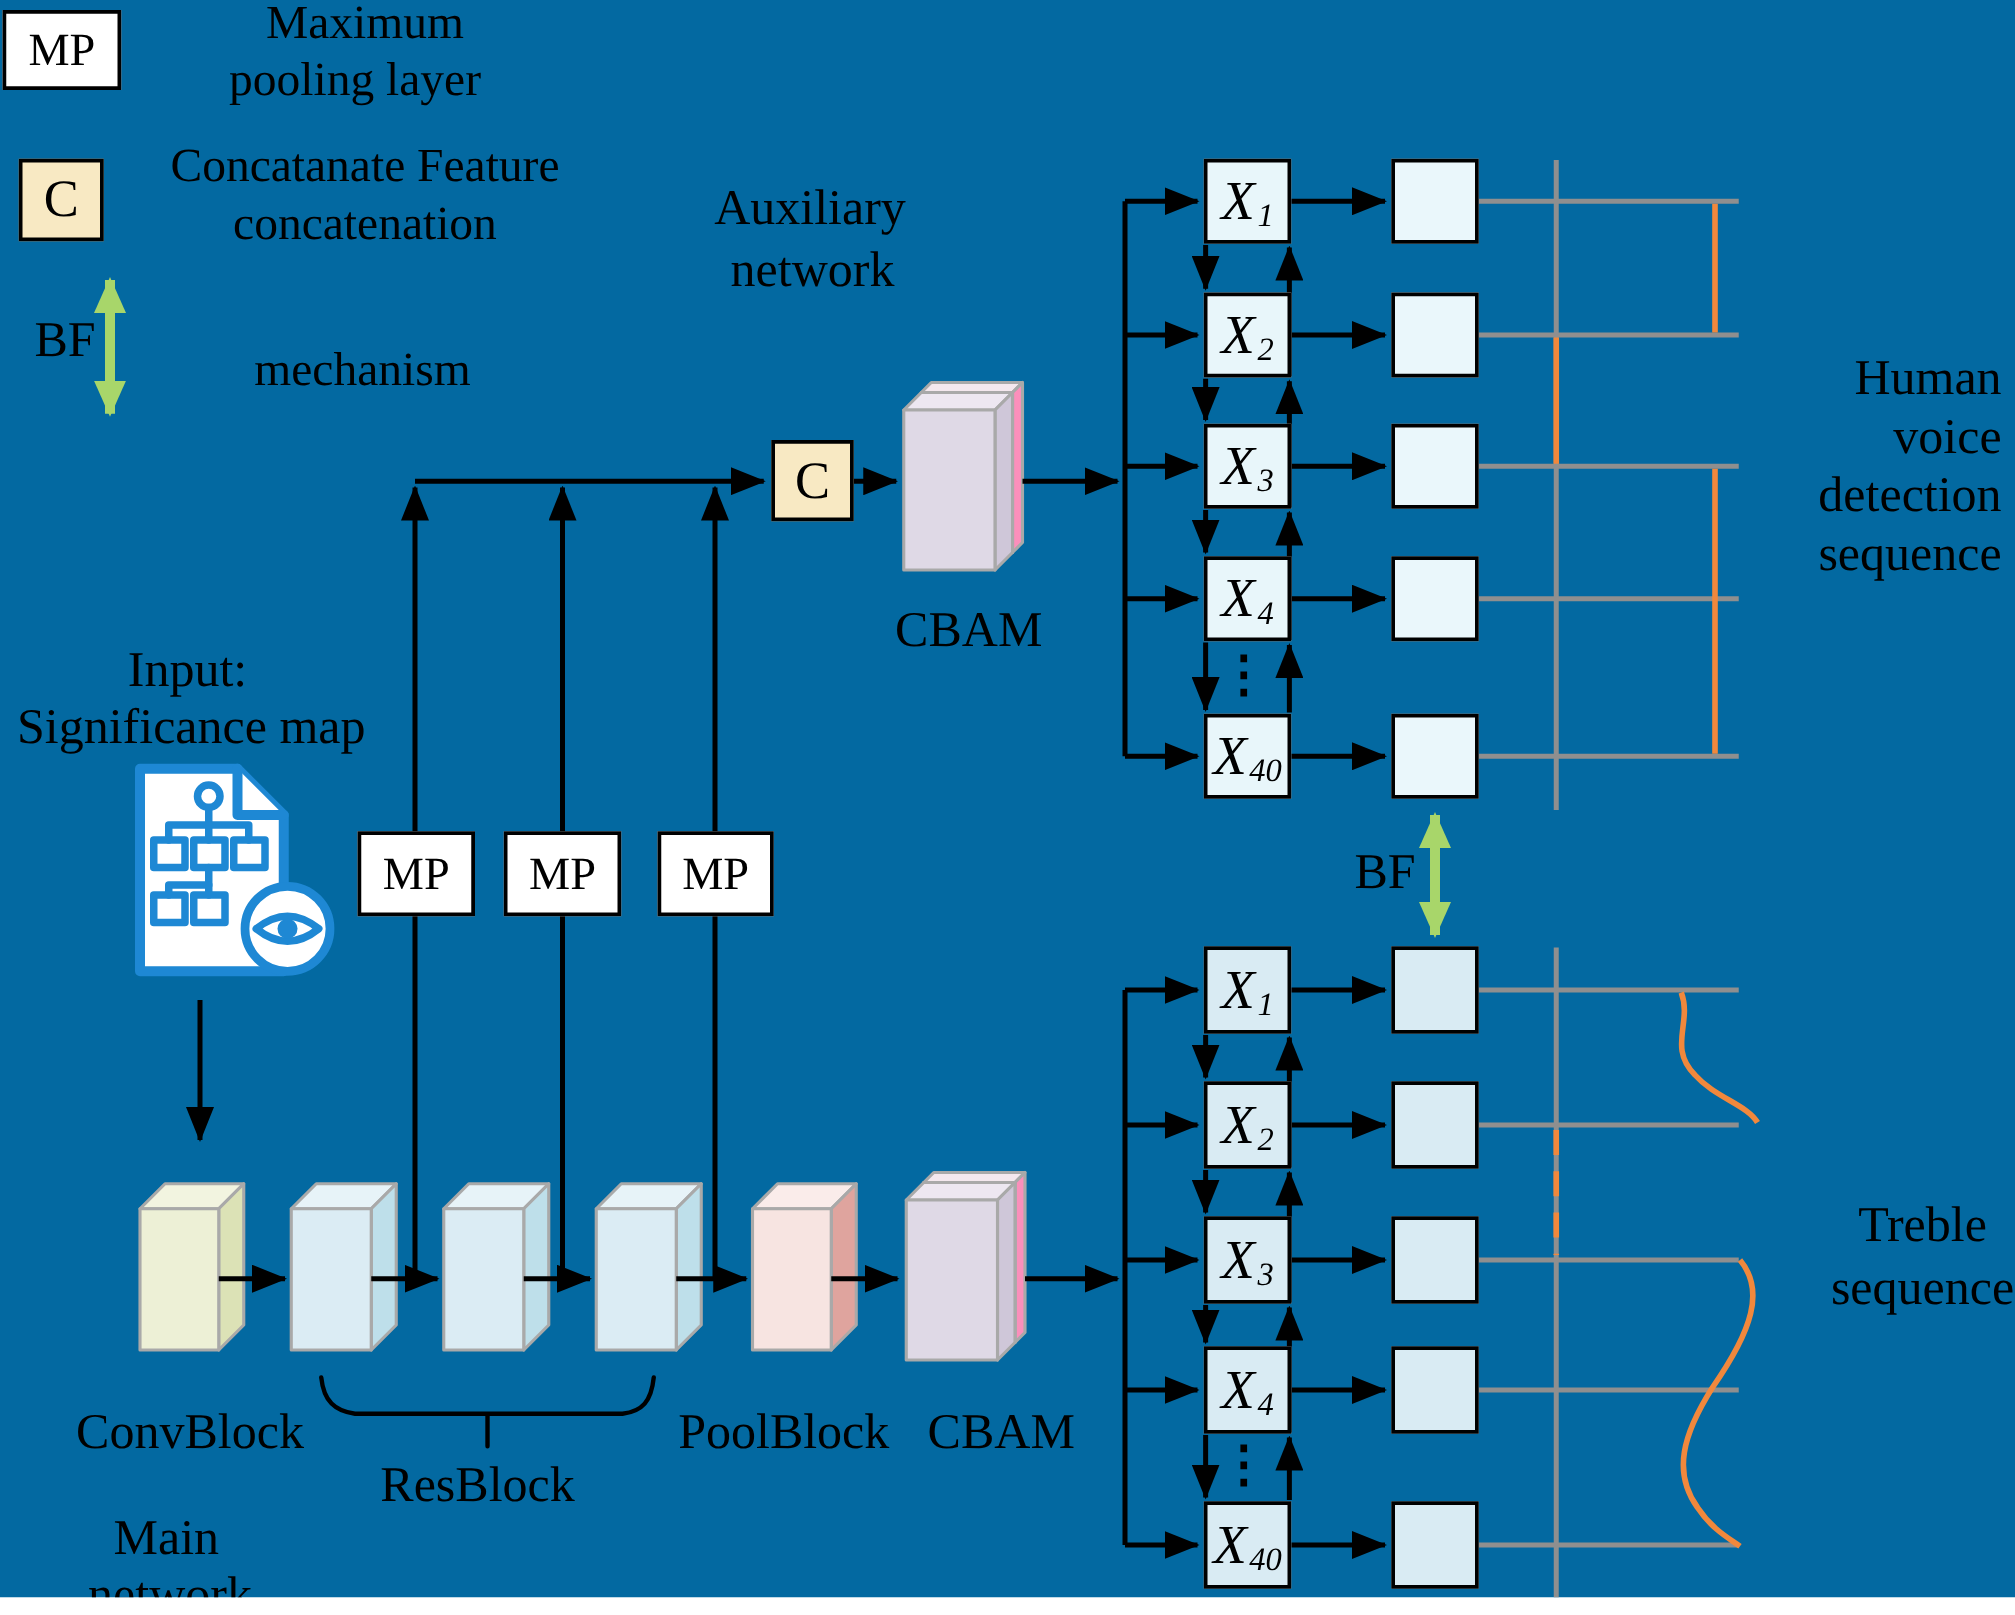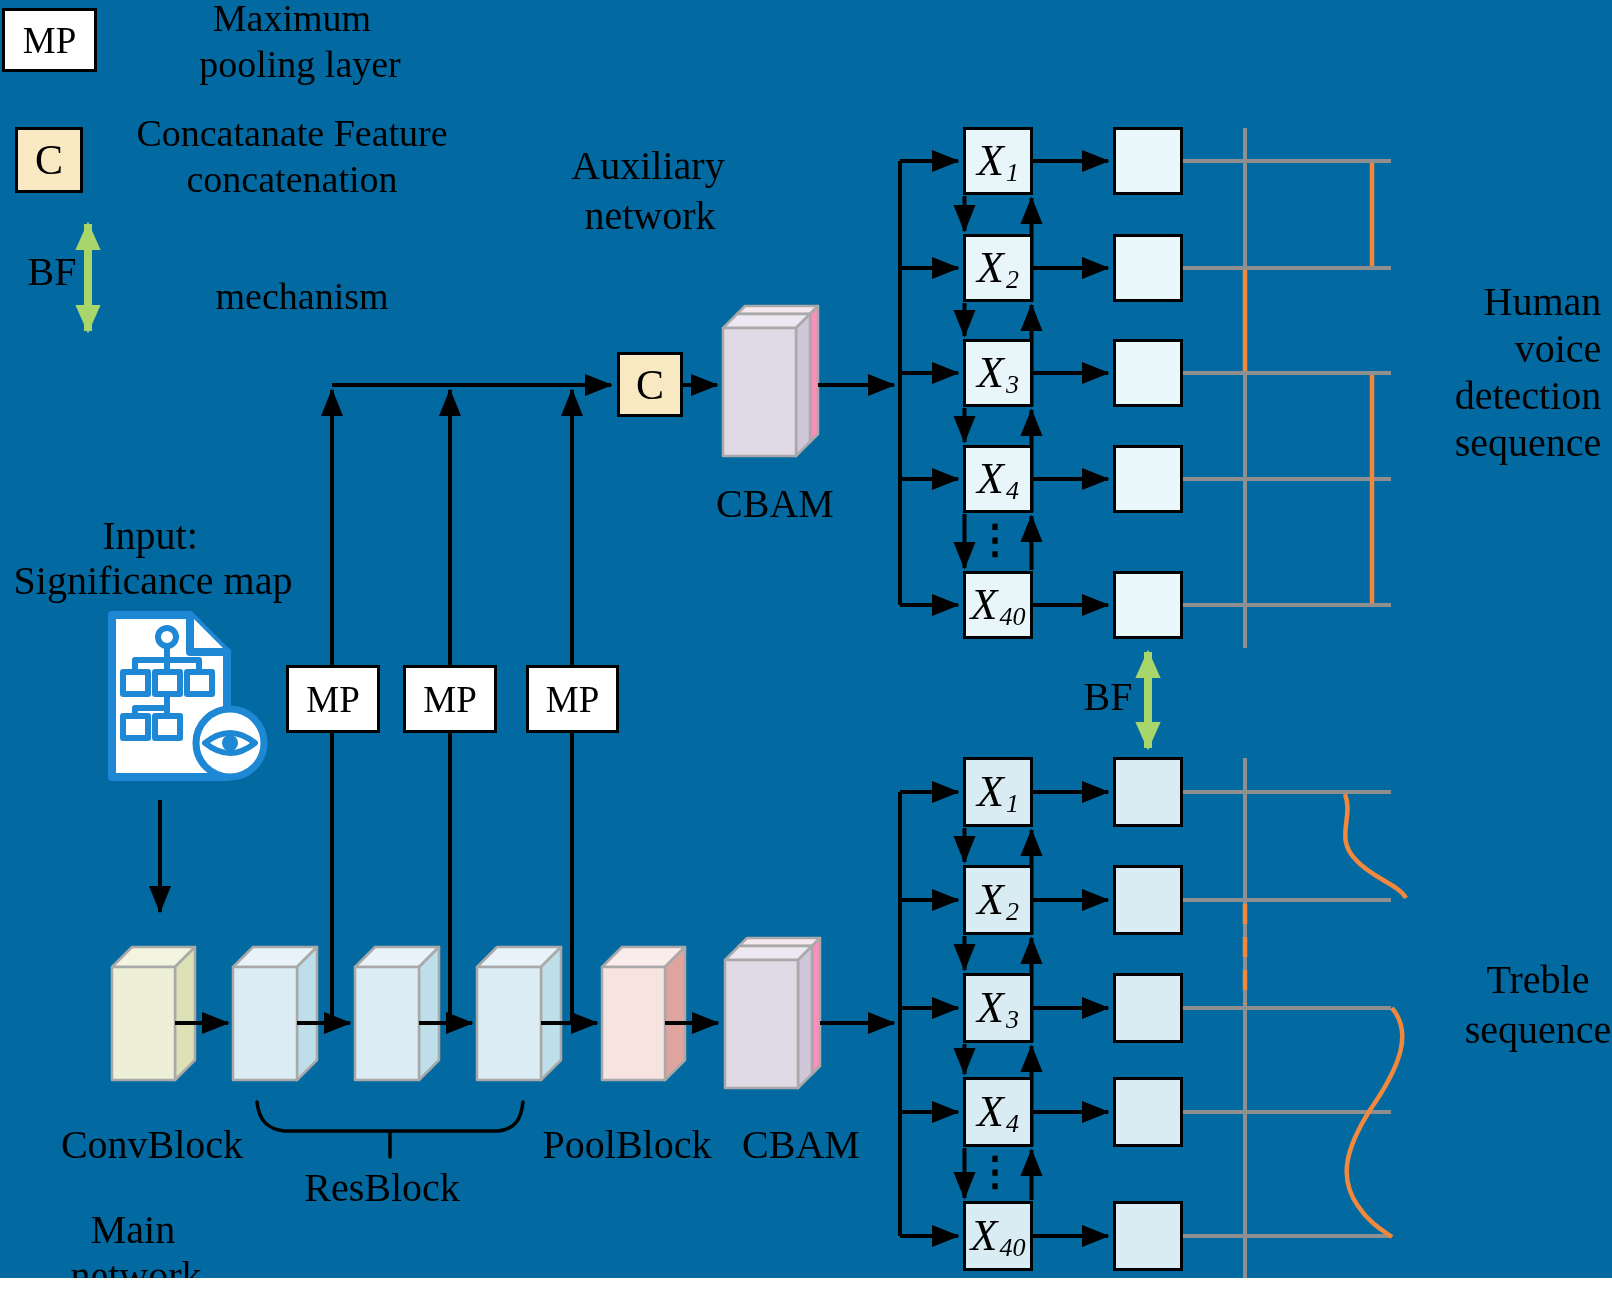--- a/index.html
+++ b/index.html
@@ -204,30 +204,30 @@
       <path d="M 1345 794 C 1354 818 1334 838 1356 860 C 1372 878 1398 884 1406 898"></path>
       <line x1="1245" y1="904" x2="1245" y2="1004" stroke-dasharray="20 13"></line>
       <path d="M 1392 1008 C 1412 1032 1402 1064 1370 1110 C 1346 1148 1338 1178 1358 1206 C 1370 1224 1384 1231 1392 1237"></path>
     </g>
   </svg>
 
   <div class="box" style="left:2px;top:8px;width:95px;height:64px;">
     <span class="mp-sym">MP</span>
   </div>
   <div class="t t38" style="left:292px;top:-2px;">Maximum</div>
-  <div class="t t38" style="left:300px;top:44px;">pooling layer</div>
+  <div class="t t38" style="left:284px;top:44px;">pooling layer</div>
 
   <div class="box cfill" style="left:15px;top:127px;width:68px;height:66px;">
     <span class="c-sym">C</span>
   </div>
   <div class="t t38" style="left:292px;top:159px;">concatenation</div>
   <div class="t t38" style="left:292px;top:113px;">Concatanate Feature</div>
 
   <div class="t" style="left:52px;top:250px;">BF</div>
-  <div class="t t38" style="left:290px;top:276px;margin-left:12px;">mechanism</div>
+  <div class="t t38" style="left:290px;top:276px;">mechanism</div>
 
   <div class="t" style="left:150px;top:514px;">Input:</div>
   <div class="t" style="left:153px;top:559px;">Significance map</div>
 
   <div class="t" style="left:648px;top:144px;">Auxiliary</div>
   <div class="t" style="left:650px;top:194px;">network</div>
 
   <div class="box" style="left:286px;top:665px;width:94px;height:68px;">
     <span class="mp-sym">MP</span>
   </div>

